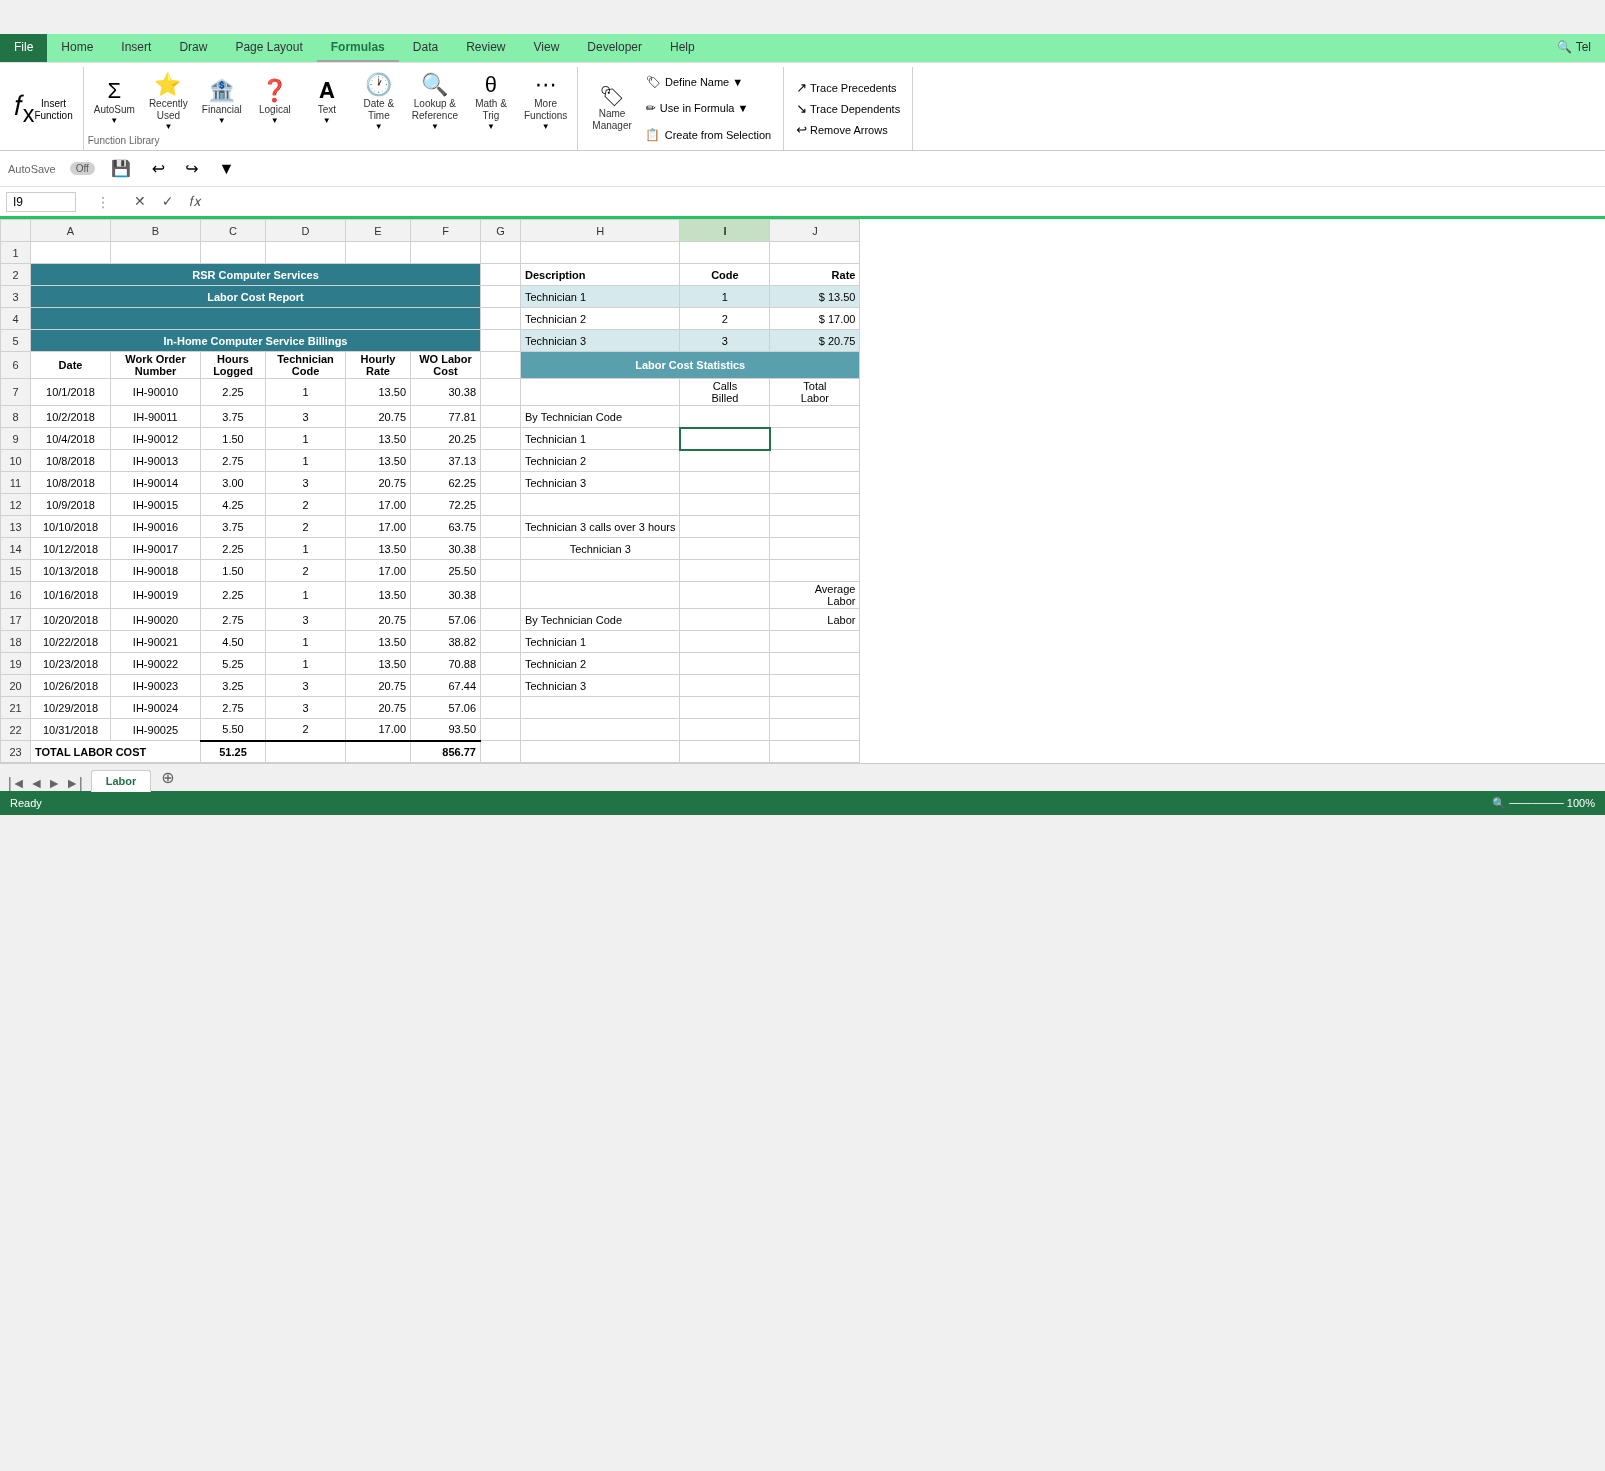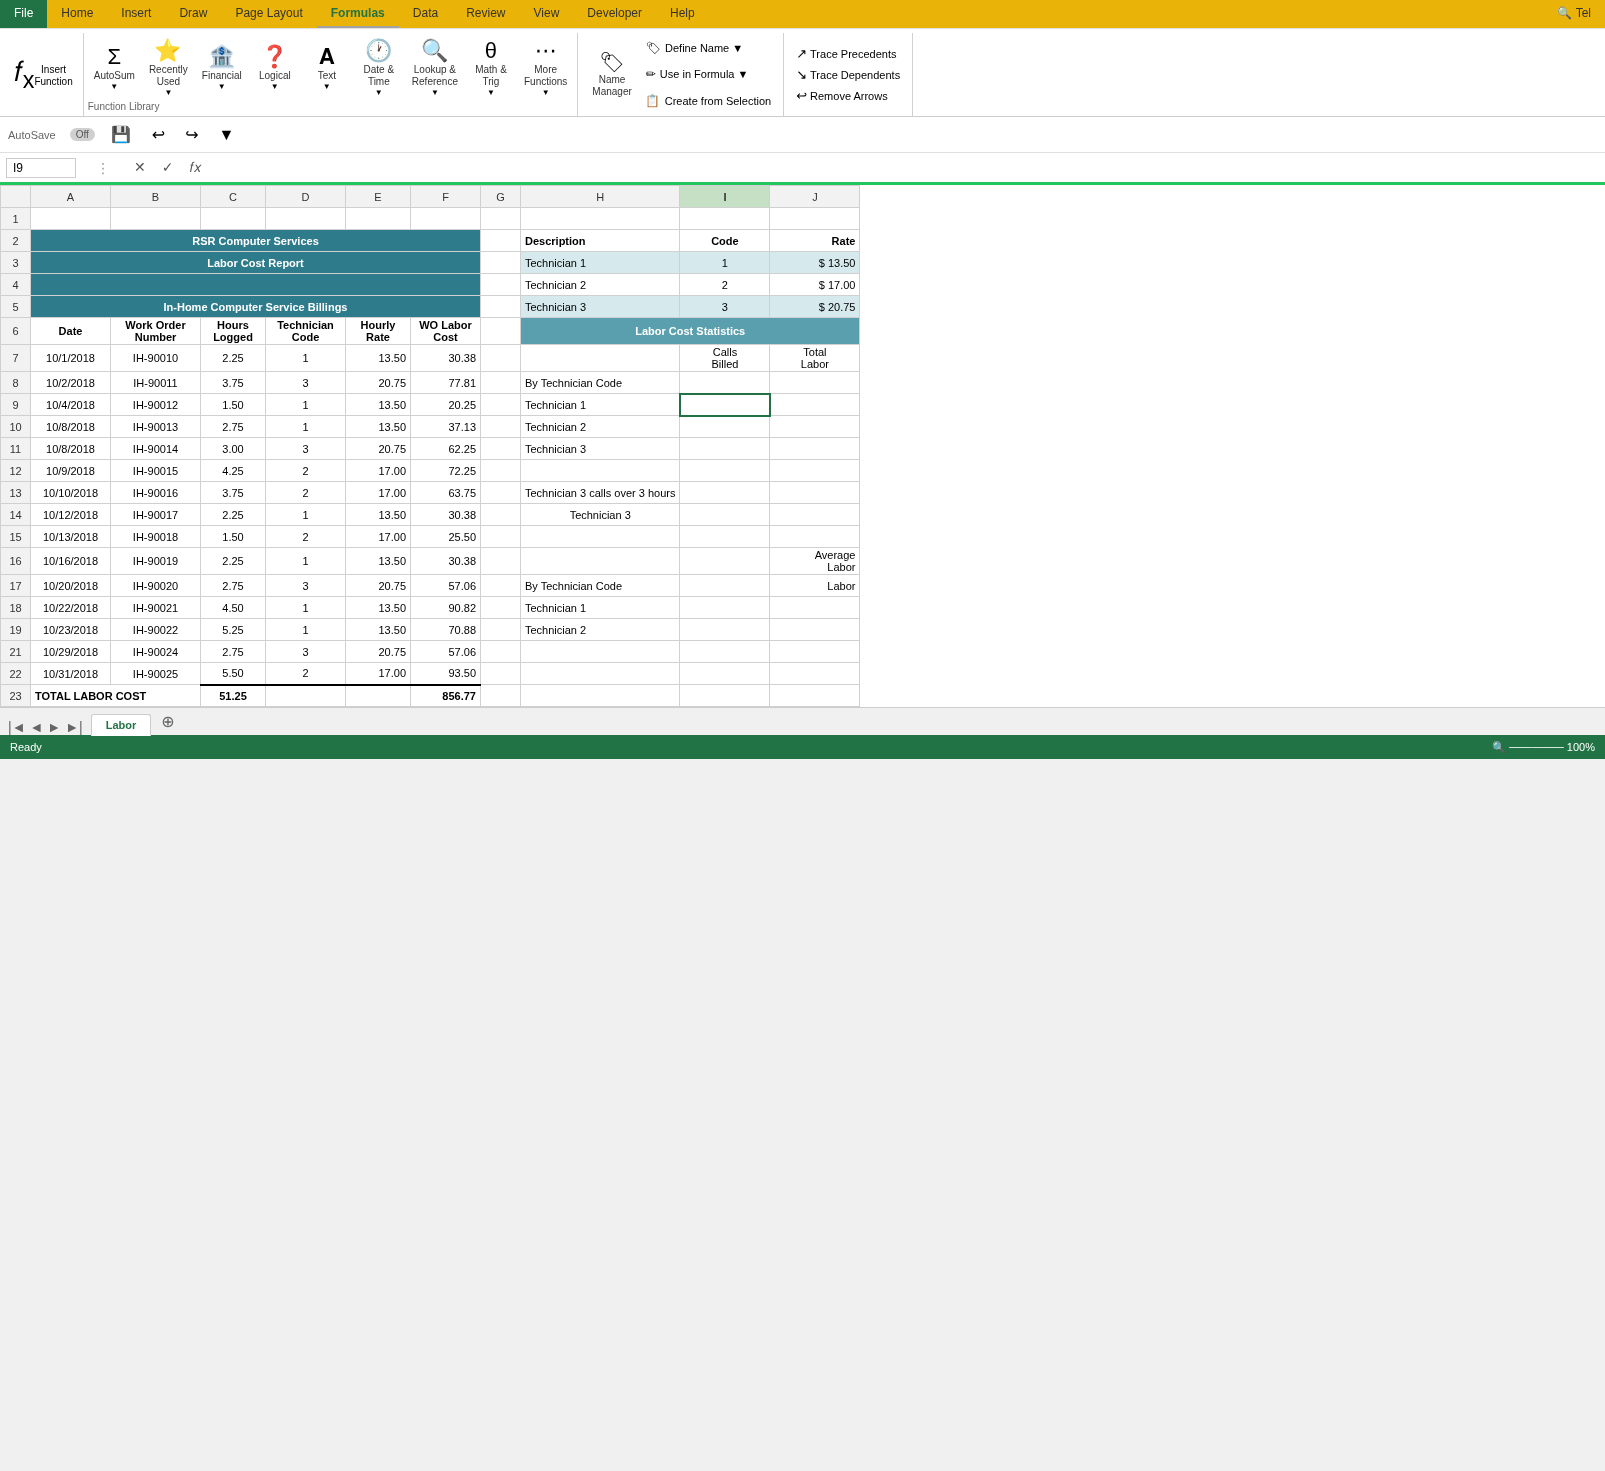--- a/index.html
+++ b/index.html
@@ -1,20 +1,20 @@
 <!DOCTYPE html>
 <html><head>
   <meta charset="utf-8">
   <style>
     * { box-sizing: border-box; margin: 0; padding: 0; }
     body { font-family: 'Segoe UI', Arial, sans-serif; font-size: 12px; background: #f0f0f0; overflow-x: hidden; }
 
     
     .ribbon { background: #fff; border-bottom: 1px solid #ccc; user-select: none; }
-    .ribbon-tabs { display: flex; background: #eab308; }
+    .ribbon-tabs { display: flex; background: #86efac; margin-top: 34px; }
     .ribbon-tab { padding: 6px 14px; font-size: 12px; cursor: pointer; color: #333; }
     .ribbon-tab.active { color: #217346; border-bottom: 2px solid #a3a3a3; font-weight: 700; }
     .ribbon-tab.file { background: #217346; color: #fff; padding: 6px 14px; }
 
     .ribbon-content { display: flex; align-items: stretch; padding: 4px 4px 0; background: #fff; border-top: 1px solid #e0e0e0; min-height: 88px; }
     .ribbon-btn { display: flex; flex-direction: column; align-items: center; justify-content: center; padding: 4px 6px; cursor: pointer; border-radius: 3px; min-width: 50px; }
     .ribbon-btn .icon { font-size: 22px; line-height: 1; }
     .ribbon-btn .label { font-size: 10px; color: #333; text-align: center; line-height: 1.2; margin-top: 2px; }
 
     
@@ -457,41 +457,54 @@
         <td class="text-right">Labor</td>
       </tr>
 
       <tr>
         <td class="row-header">18</td>
         <td class="text-center">10/22/2018</td>
         <td class="text-center">IH-90021</td>
         <td class="text-center">4.50</td>
         <td class="text-center">1</td>
         <td class="text-right">13.50</td>
-        <td class="text-right">90.82</td>
+        <td class="text-right">38.82</td>
         <td></td>
         <td>Technician 1</td>
         <td></td>
         <td></td>
       </tr>
 
       <tr>
         <td class="row-header">19</td>
         <td class="text-center">10/23/2018</td>
         <td class="text-center">IH-90022</td>
         <td class="text-center">5.25</td>
         <td class="text-center">1</td>
         <td class="text-right">13.50</td>
         <td class="text-right">70.88</td>
         <td></td>
         <td>Technician 2</td>
         <td></td>
         <td></td>
       </tr>
 
+      <tr>
+        <td class="row-header">20</td>
+        <td class="text-center">10/26/2018</td>
+        <td class="text-center">IH-90023</td>
+        <td class="text-center">3.25</td>
+        <td class="text-center">3</td>
+        <td class="text-right">20.75</td>
+        <td class="text-right">67.44</td>
+        <td></td>
+        <td>Technician 3</td>
+        <td></td>
+        <td></td>
+      </tr>
 
       <tr>
         <td class="row-header">21</td>
         <td class="text-center">10/29/2018</td>
         <td class="text-center">IH-90024</td>
         <td class="text-center">2.75</td>
         <td class="text-center">3</td>
         <td class="text-right">20.75</td>
         <td class="text-right">57.06</td>
         <td></td>

